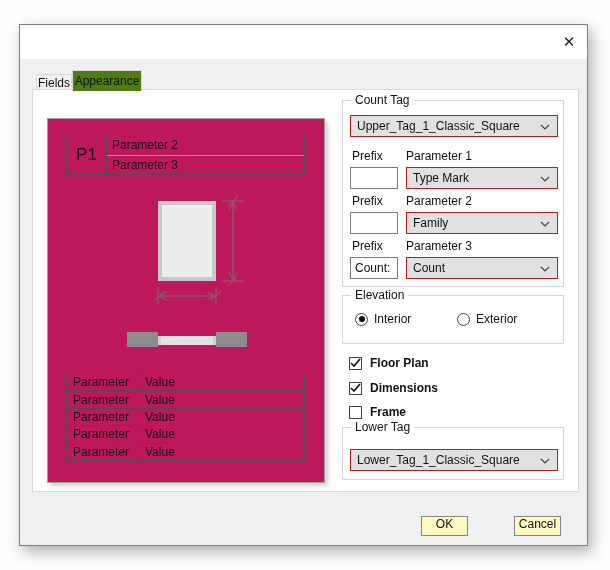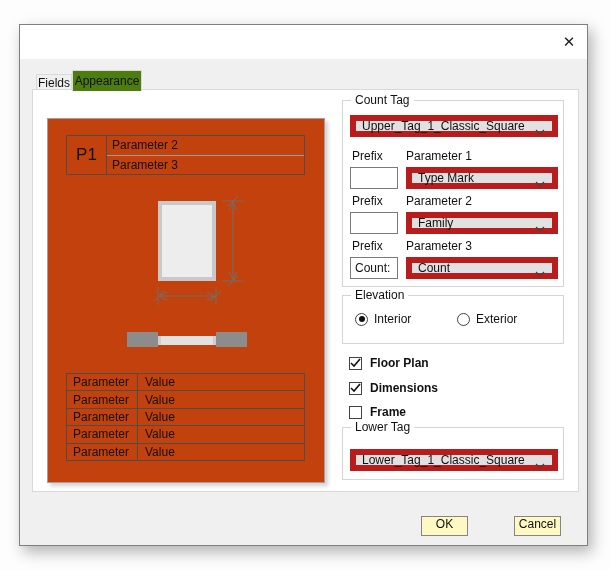--- a/index.html
+++ b/index.html
@@ -10,39 +10,39 @@
   .titlebar{position:absolute;left:0;top:0;width:100%;height:34px;background:#ffffff;}
   .title{position:absolute;left:10px;top:10px;font-size:13px;color:#111;}
   .close-btn{position:absolute;right:4px;top:5px;width:28px;height:24px;display:flex;
              align-items:center;justify-content:center;font-size:15px;color:#222;cursor:default;}
   .tab{position:absolute;font-size:12px;color:#111;display:flex;align-items:center;justify-content:center;
        border:1px solid #d9d9d9;border-bottom:none;background:#f0f0f0;}
   .tab.inactive{left:16px;top:49px;width:36px;height:16px;}
   .tab.active{left:52px;top:45px;width:70px;height:21px;background:#4d7c0f;z-index:3;}
   .tabpanel{position:absolute;left:12px;top:64px;width:547px;height:403px;background:#ffffff;
             border:1px solid #d9d9d9;z-index:2;}
-  .preview{position:absolute;left:14px;top:28px;width:278px;height:365px;background:#c2410c;
+  .preview{position:absolute;left:14px;top:28px;width:278px;height:365px;background:#be185d;
            border:1px solid #a0a0a0;box-shadow:3px 3px 4px rgba(0,0,0,.18);}
   .ptable{position:absolute;left:18px;top:16px;width:239px;height:40px;border:1px solid #4d4d4d;display:flex;}
   .ptable .tagcell{width:40px;border-right:1px solid #4d4d4d;display:flex;align-items:center;justify-content:center;
                    font-size:17px;color:#111;}
   .ptable .pcol{flex:1;display:flex;flex-direction:column;}
   .ptable .prow{flex:1;display:flex;align-items:center;padding-left:5px;font-size:12px;color:#111;}
   .ptable .prow:first-child{border-bottom:1px solid #9a9a9a;}
   .prevsvg{position:absolute;left:0;top:60px;}
   .vtable{position:absolute;left:18px;top:254px;width:239px;height:88px;border:1px solid #4d4d4d;
           display:flex;flex-direction:column;}
   .vrow{flex:1;display:flex;border-bottom:1px solid #4d4d4d;}
   .vrow:last-child{border-bottom:none;}
   .vcell1{width:71px;border-right:1px solid #4d4d4d;display:flex;align-items:center;padding-left:6px;
           font-size:12px;color:#111;}
   .vcell2{flex:1;display:flex;align-items:center;padding-left:7px;font-size:12px;color:#111;}
   .group{position:absolute;border:1px solid #d5d5d5;}
   .group-label{position:absolute;top:-8px;left:8px;background:#fff;padding:0 4px;font-size:12px;color:#111;}
-  .combo{position:absolute;height:22px;background:#e1e1e1;border:6px solid #b91c1c;display:flex;
+  .combo{position:absolute;height:22px;background:#e1e1e1;border:1px solid #b91c1c;display:flex;
          align-items:center;padding-left:6px;font-size:12px;color:#111;}
   .combo .chev{position:absolute;right:7px;top:8px;}
   .txtinput{position:absolute;height:22px;background:#fff;border:1px solid #7a7a7a;font-size:12px;
             color:#111;padding:0 4px;width:48px;}
   .lbl{position:absolute;font-size:12px;color:#111;white-space:nowrap;}
   .radio-row{position:absolute;display:flex;align-items:center;}
   .radio{width:13px;height:13px;border:1px solid #424242;border-radius:50%;background:#fff;
          display:flex;align-items:center;justify-content:center;}
   .radio .dot{width:6px;height:6px;border-radius:50%;background:#111;}
   .radio-lbl{margin-left:6px;font-size:12px;color:#111;}

